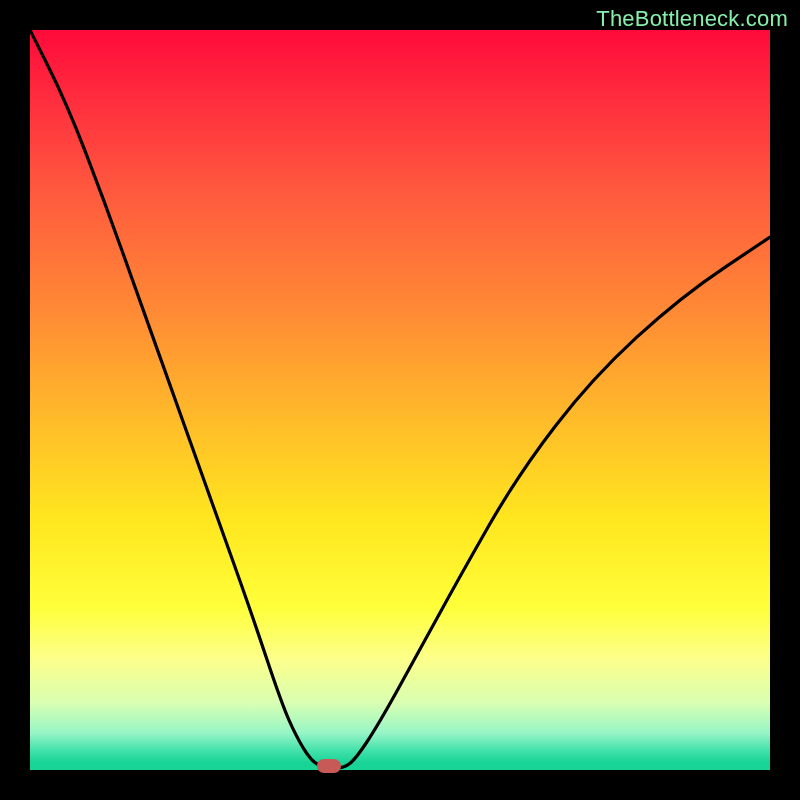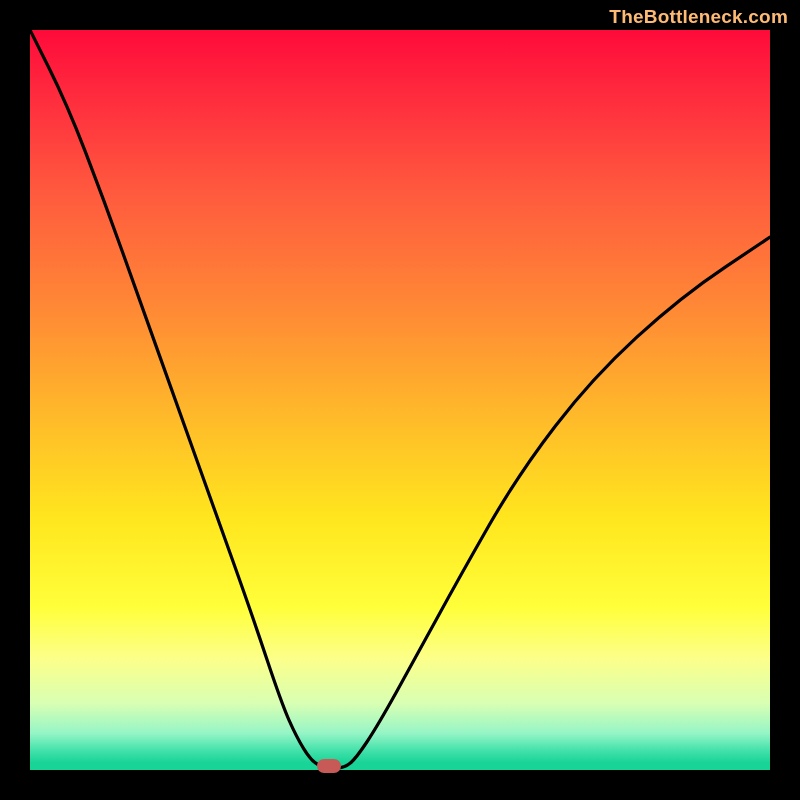--- a/index.html
+++ b/index.html
@@ -30,23 +30,23 @@
       #96f5c6 95%,
       #3fe0a9 97.5%,
       #19d497 99%,
       #19d497 100%
     );
   }
   .watermark {
     position: absolute;
     top: 6px;
     right: 12px;
-    color: #fdba74;
-    font-size: 19px;
-    font-weight: 700;
+    color: #86efac;
+    font-size: 22px;
+    font-weight: 400;
     letter-spacing: 0.2px;
     user-select: none;
   }
   svg.curve {
     position: absolute;
     left: 30px;
     top: 30px;
     width: 740px;
     height: 740px;
     pointer-events: none;

